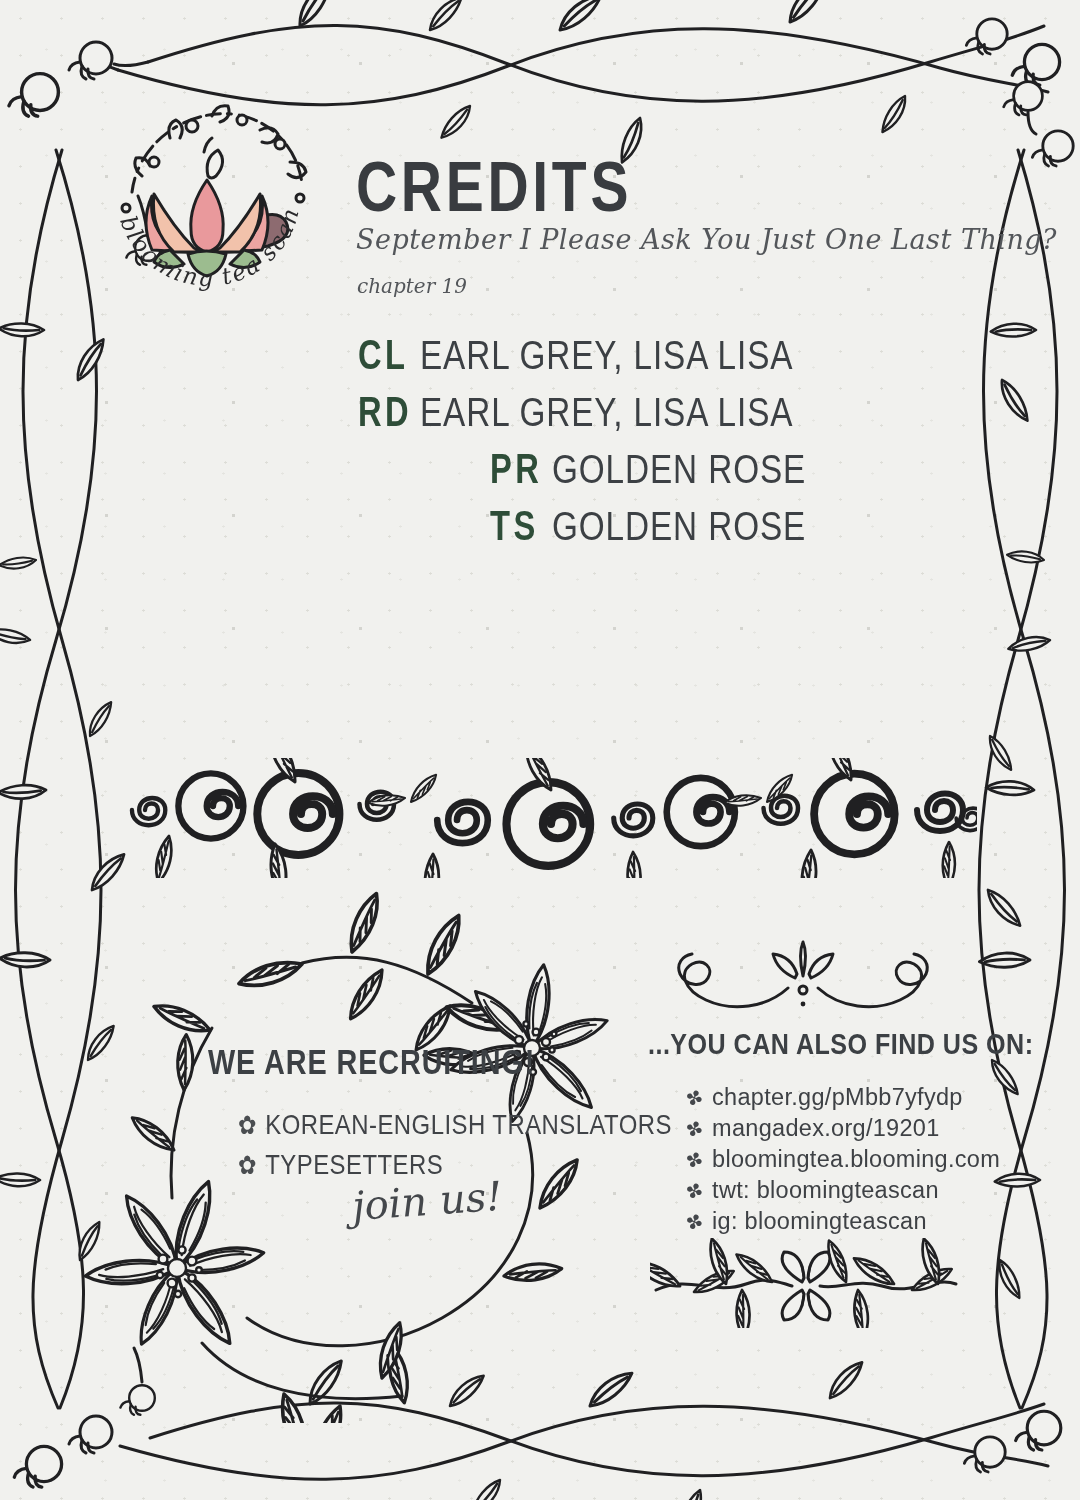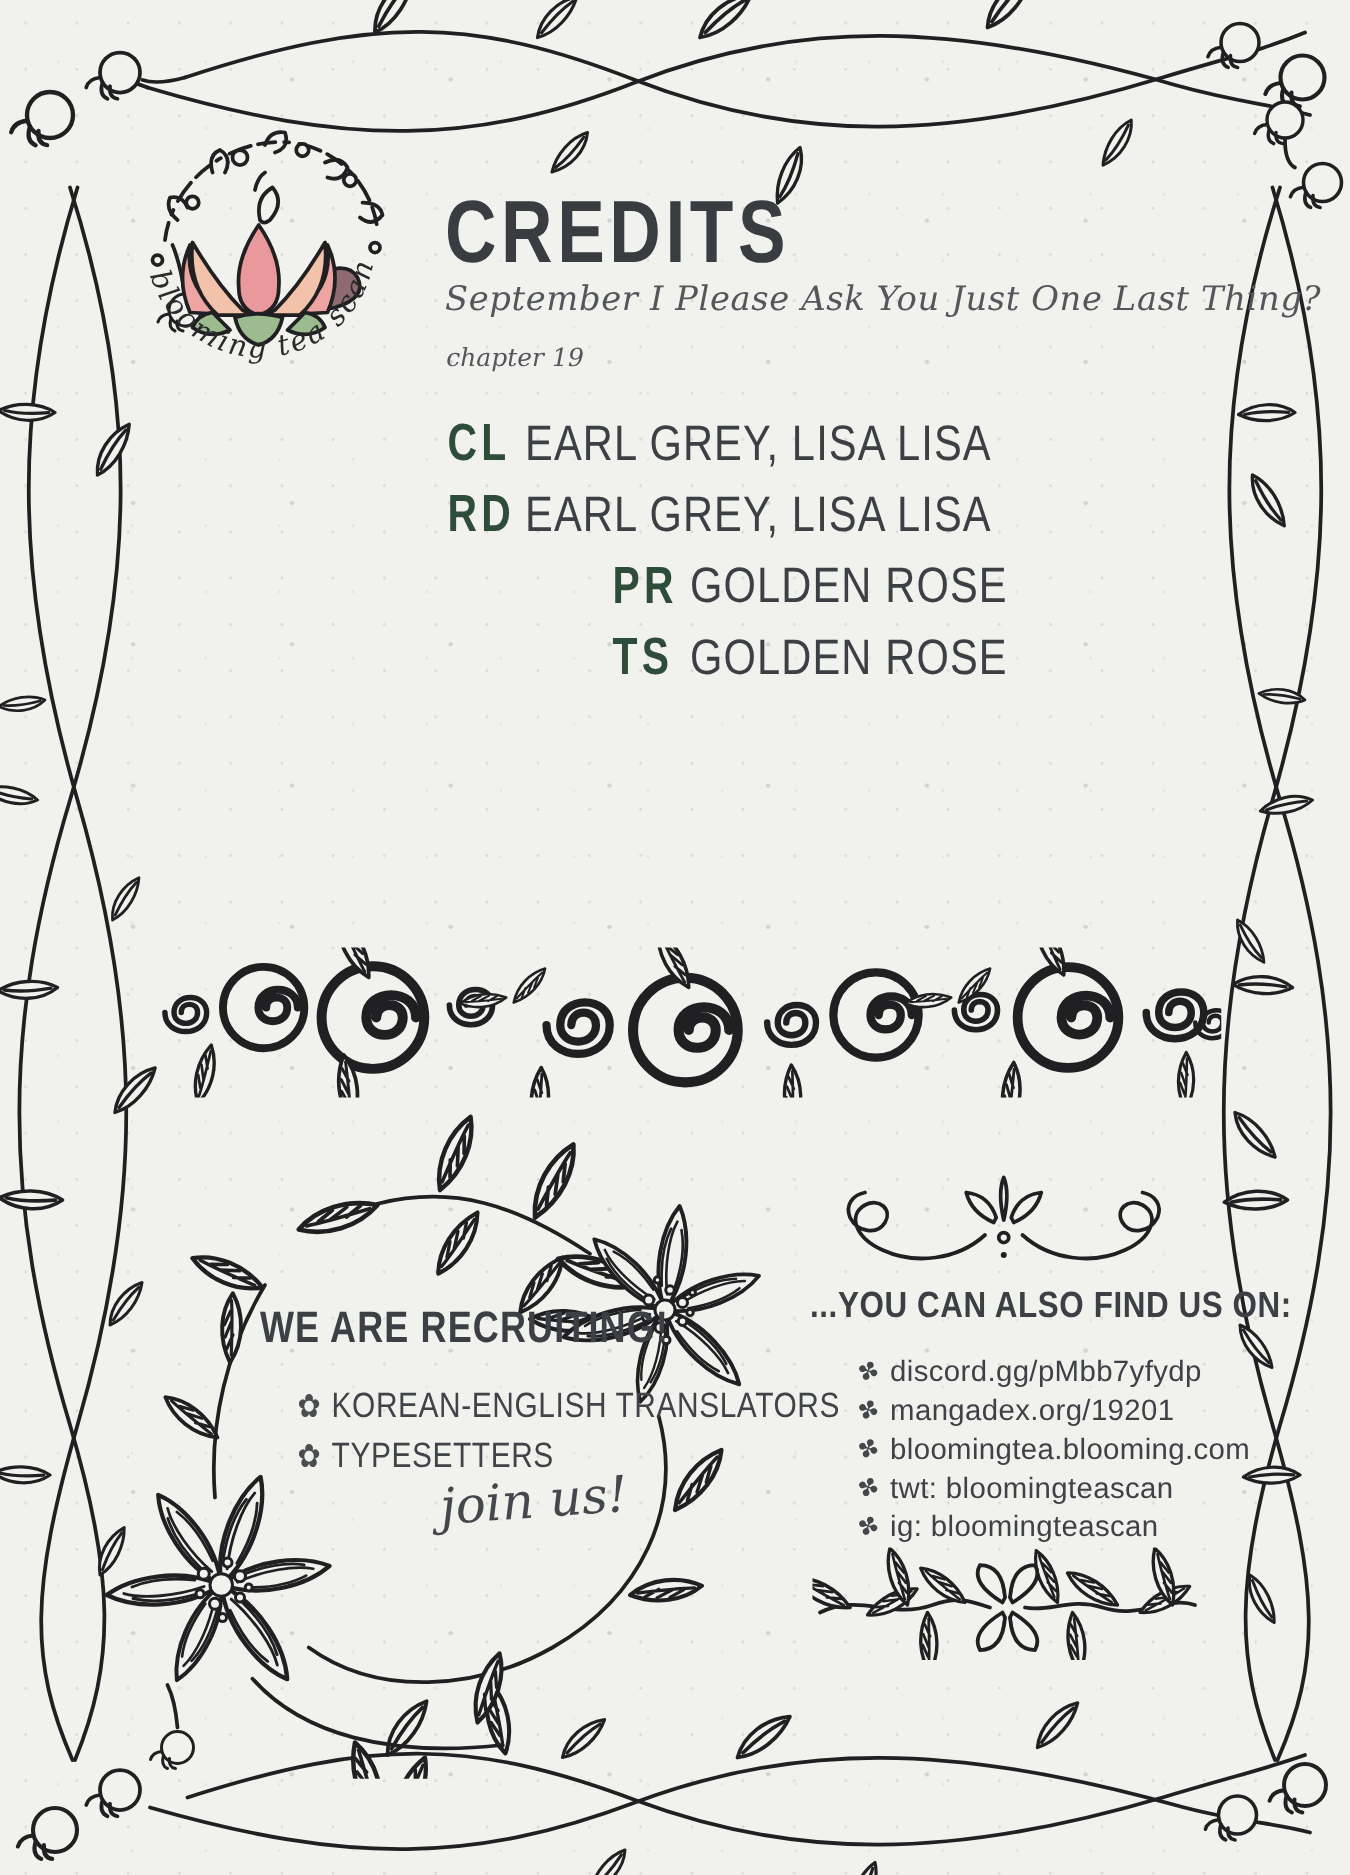--- a/index.html
+++ b/index.html
@@ -332,21 +332,21 @@
       <path d="M163,42 q18,-8 22,-24 q-18,2 -24,20 Z" fill="#f1f1ee"></path>
       <circle cx="155" cy="54" r="4" fill="#f1f1ee"></circle>
       <circle cx="155" cy="68" r="2.4" fill="#202022" stroke="none"></circle>
     </g>
   </svg>
 
   <div class="abs findus-title">...YOU CAN ALSO FIND US ON:</div>
   <div class="abs findus-list">
     <div class="findus-row">
       <span class="b">✤</span>
-        <span>discord.gg/pMbb7yfydp</span>
+        <span>chapter.gg/pMbb7yfydp</span>
     </div>
     <div class="findus-row">
       <span class="b">✤</span>
         <span>mangadex.org/19201</span>
     </div>
     <div class="findus-row">
       <span class="b">✤</span>
         <span>bloomingtea.blooming.com</span>
     </div>
     <div class="findus-row">

